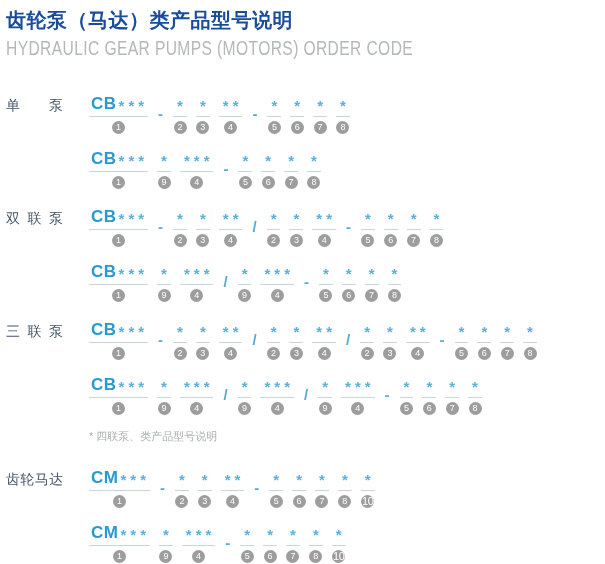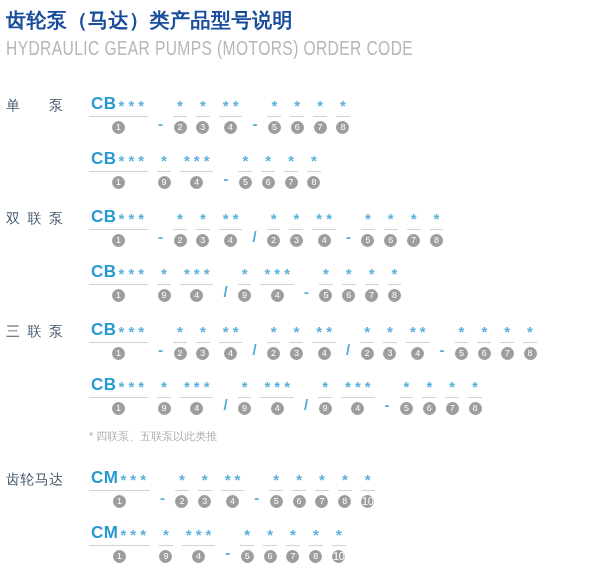--- a/index.html
+++ b/index.html
@@ -18,21 +18,21 @@
     white-space:nowrap;transform:scaleX(0.78);transform-origin:left center;
     letter-spacing:0.5px;
   }
   .sections{margin-top:34px;}
   .section{display:flex;align-items:flex-start;margin-bottom:18px;}
   .section-label{
     width:57px;flex-shrink:0;display:flex;justify-content:space-between;
     color:#44576b;font-size:14px;padding-top:3px;
   }
   .rows{display:flex;flex-direction:column;gap:15px;margin-left:26px;}
-  .code-row{display:flex;align-items:flex-end;}
+  .code-row{display:flex;align-items:center;}
   .grp{margin-right:9px;text-align:center;}
   .chars{
     border-bottom:1px solid #c7d5dd;padding:0 2px 2px 2px;
     white-space:nowrap;line-height:20px;height:20px;
   }
   .prefix{color:#2899d1;font-weight:bold;font-size:17px;letter-spacing:0.5px;}
   .star{
     color:#5cb0dc;font-size:15px;font-weight:bold;
     padding:0 2px;position:relative;top:2px;display:inline-block;
   }
@@ -343,21 +343,21 @@
               <div class="chars"><span class="star">*</span></div>
               <div class="badge">7</div>
             </div>
             <div class="grp">
               <div class="chars"><span class="star">*</span></div>
               <div class="badge">8</div>
             </div>
           </div>
         </div>
       </div>
-      <div class="footnote">* 四联泵、五联泵以此类推</div>
+      <div class="footnote">* 四联泵、类产品型号说明</div>
       <div class="section">
         <div class="section-label">
           <span>齿</span>
           <span>轮</span>
           <span>马</span>
           <span>达</span>
         </div>
         <div class="rows">
           <div class="code-row">
             <div class="grp">

